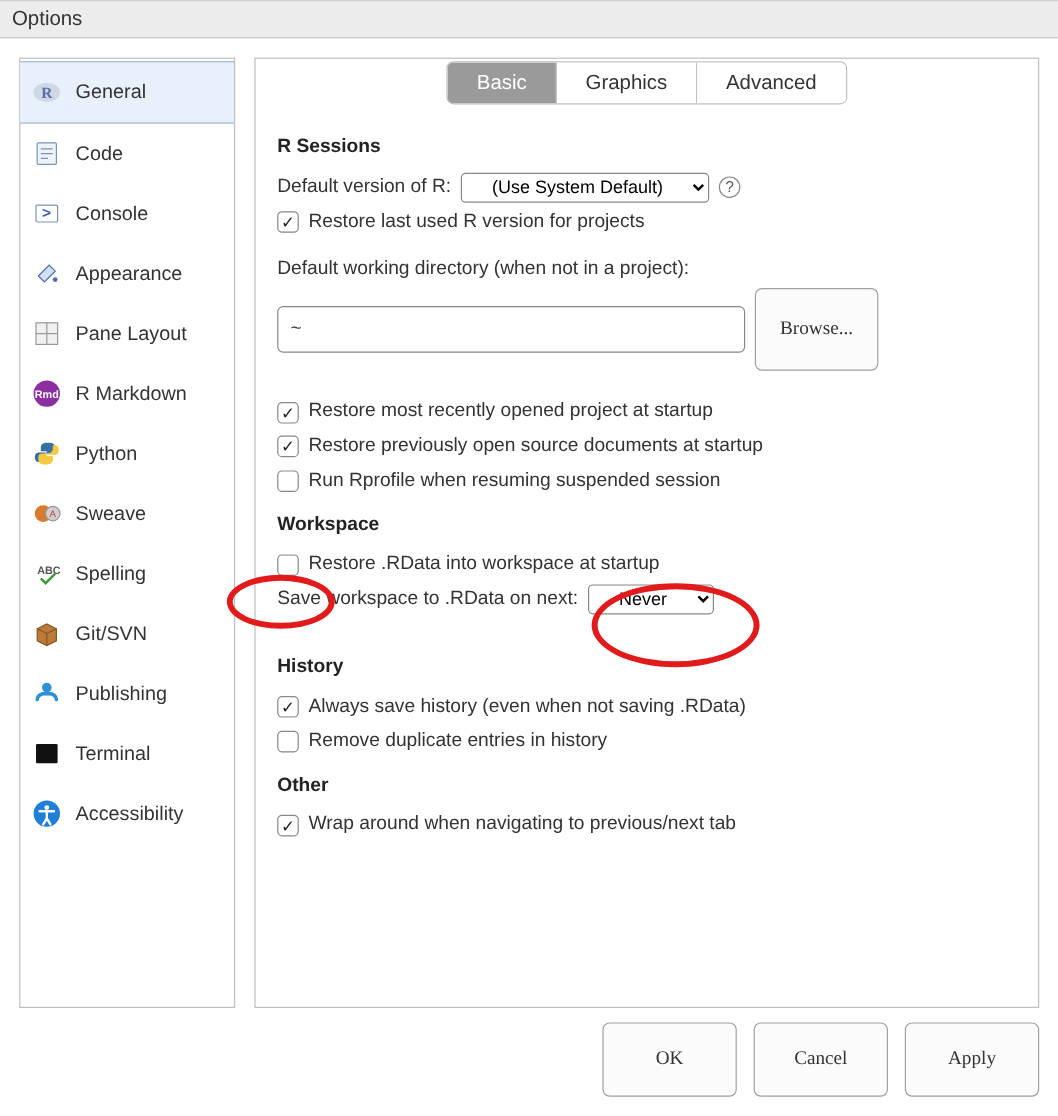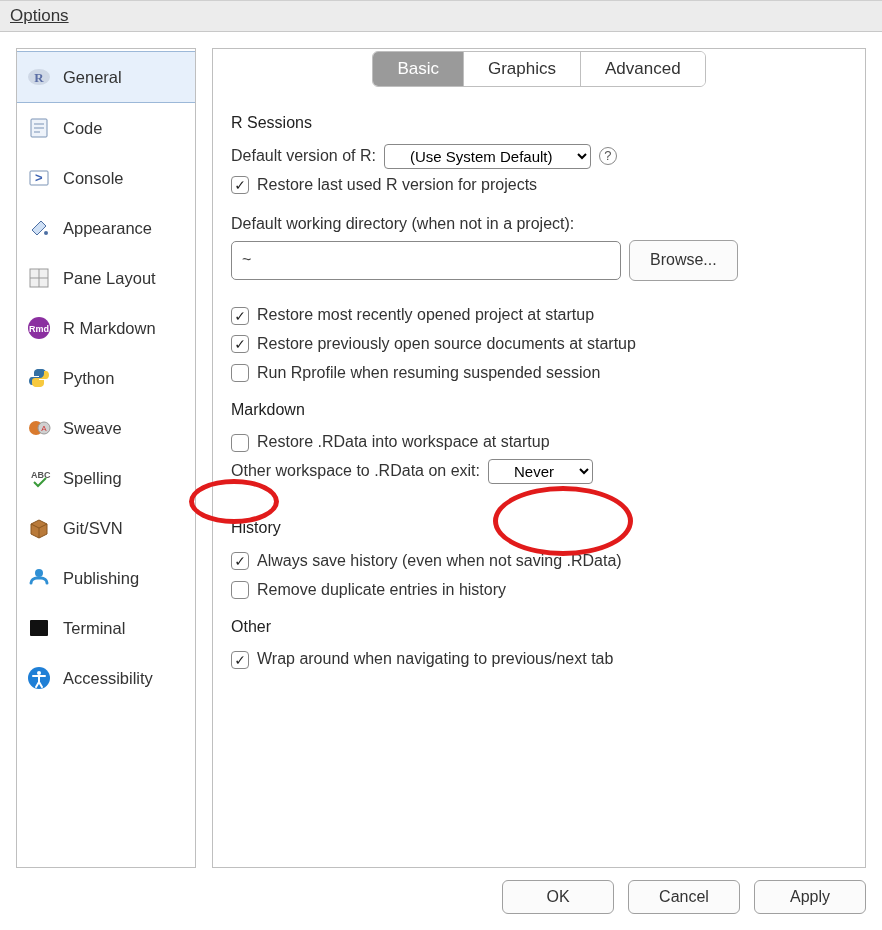--- a/index.html
+++ b/index.html
@@ -29,21 +29,20 @@
     overflow:hidden;
   }
   
   .titlebar {
     background:var(--body-bg);
     border-top:1px solid #cfcfcf;
     border-bottom:1px solid #c8c8c8;
     padding:5px 10px;
     font-size:17px;
     color:#333;
-    text-decoration:underline;
   }
   
   .main {
     flex:1;
     display:flex;
     gap:16px;
     padding:16px 16px 0 16px;
   }
   
   .sidebar {
@@ -111,21 +110,21 @@
     color:#fff;
   }
   
   .body {
     padding:0 18px 18px 18px;
     font-size:16px;
     line-height:1.55;
     position:relative;
   }
   .section-head {
-    font-weight:400;
+    font-weight:700;
     margin-top:12px;
     margin-bottom:8px;
     color:#222;
   }
   .row {
     display:flex;
     align-items:center;
     gap:8px;
     margin:4px 0;
   }
@@ -162,23 +161,24 @@
     border-radius:5px;
     padding:6px 10px;
     min-width:390px;
     color:#444;
     background:#fff;
   }
   .btn {
     border:1px solid #a0a0a0;
     border-radius:6px;
     background:var(--btn-bg);
-    padding:7px 20px;
+    padding:21px 20px;
     font-size:16px;
     cursor:pointer;
+    font-family:Liberation Serif, serif;
   }
   
   .dialog-buttons {
     display:flex;
     justify-content:flex-end;
     gap:14px;
     padding:12px 16px 16px 0;
   }
   .dialog-buttons .btn { min-width:112px; text-align:center;}
   
@@ -360,27 +360,27 @@
       </div>
       <div class="row">
         <span class="chk checked"></span>
         <span>Restore previously open source documents at startup</span>
       </div>
       <div class="row">
         <span class="chk"></span>
         <span>Run Rprofile when resuming suspended session</span>
       </div>
 
-      <div class="section-head">Markdown</div>
+      <div class="section-head">Workspace</div>
       <div class="row" style="position:relative">
         <span class="chk"></span>
         <span>Restore .RData into workspace at startup</span>
       </div>
       <div class="row" style="position:relative">
-        <span>Other workspace to .RData on exit:</span>
+        <span>Save workspace to .RData on next:</span>
         <select>
           <option>Never</option>
         </select>
       </div>
 
       <div class="section-head" style="margin-top:32px">History</div>
       <div class="row">
         <span class="chk checked"></span>
         <span>Always save history (even when not saving .RData)</span>
       </div>

